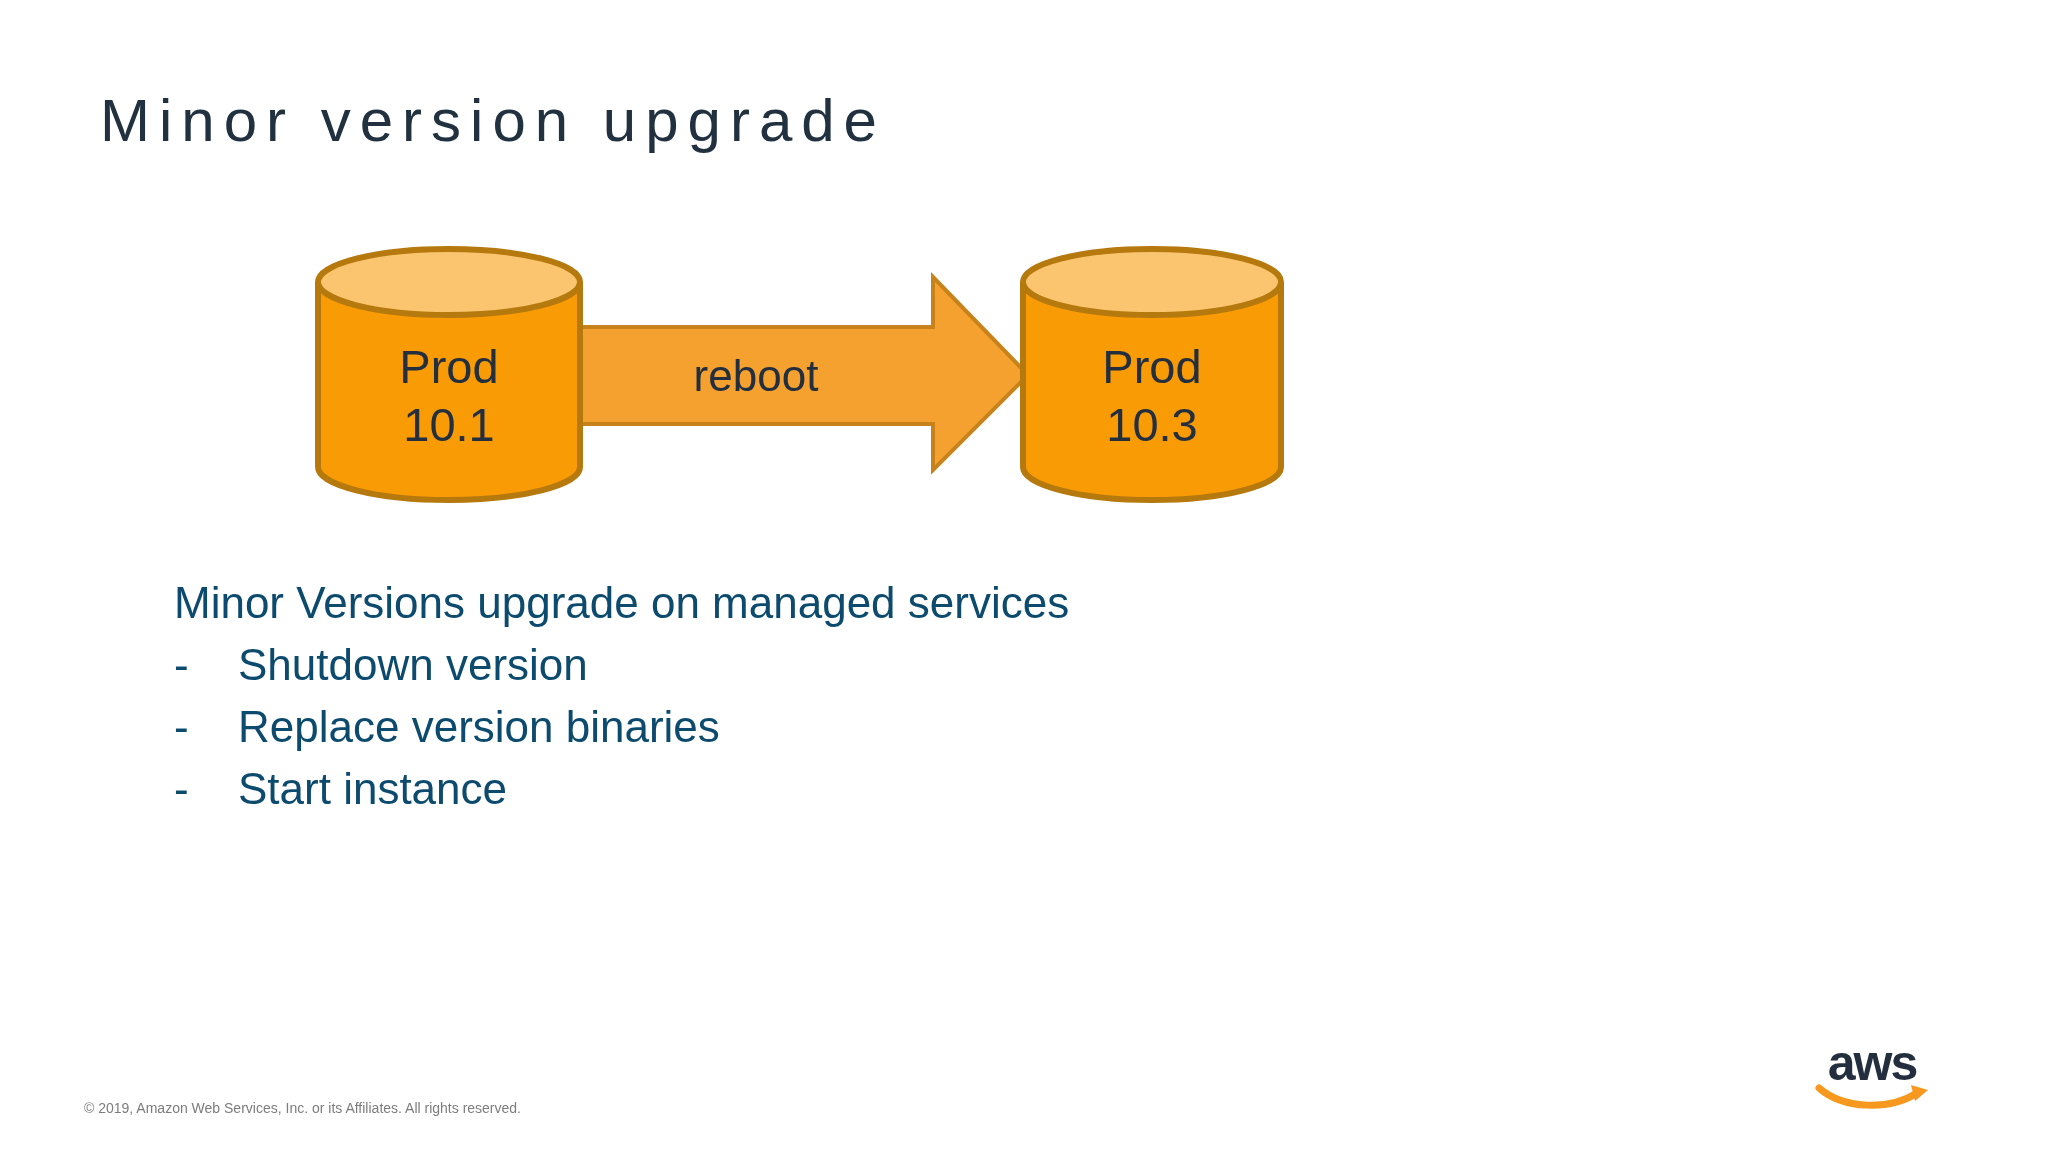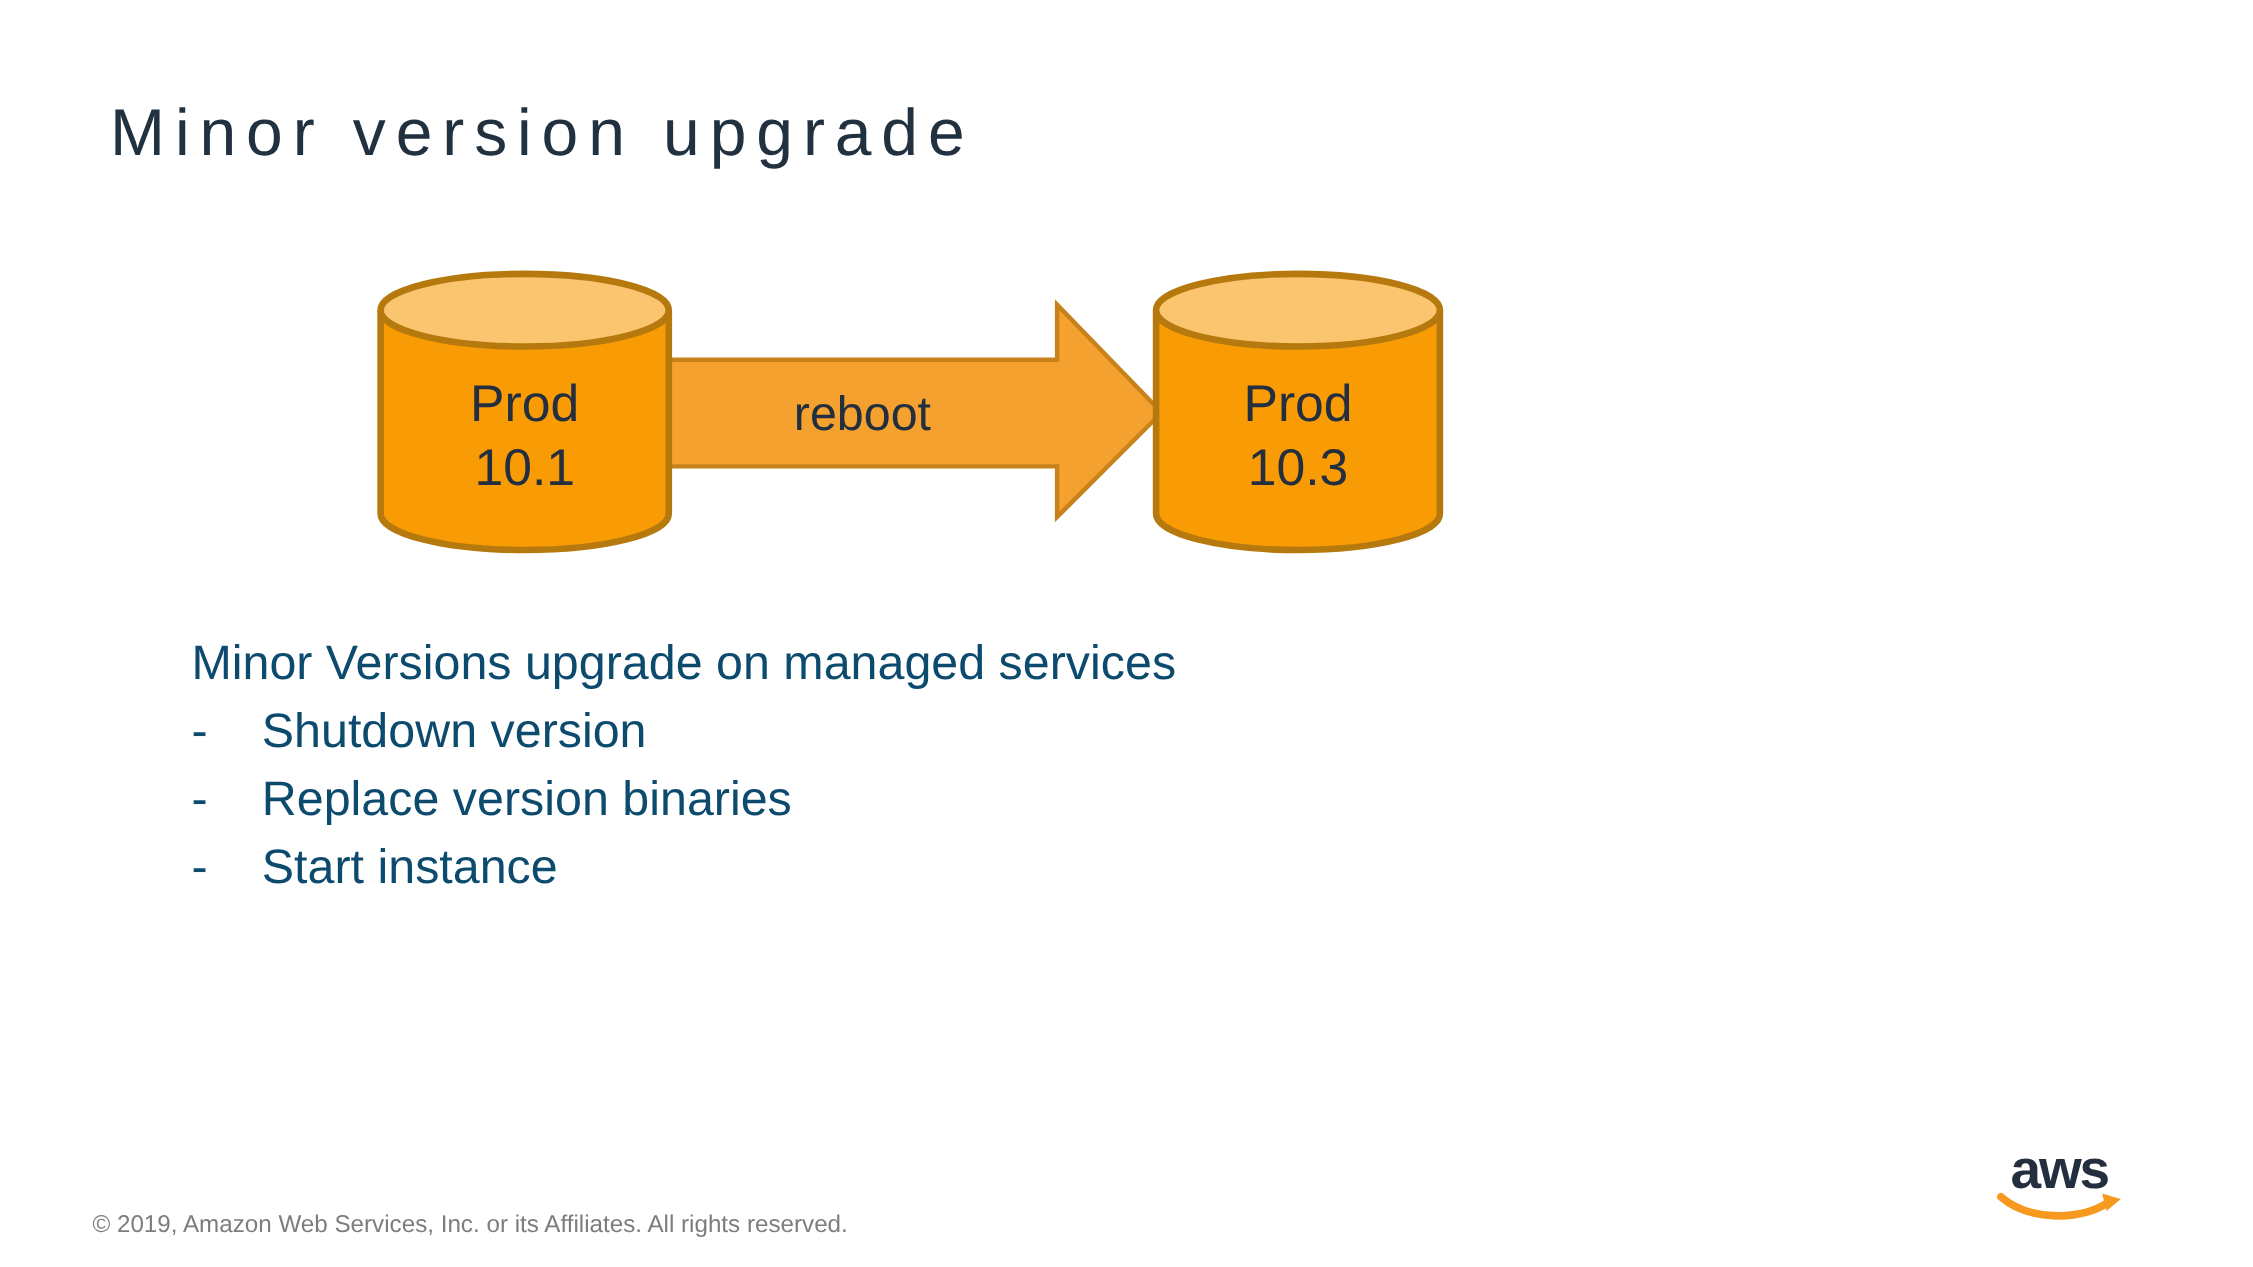--- a/index.html
+++ b/index.html
@@ -7,39 +7,39 @@
     width:2048px;height:1152px;position:relative;overflow:hidden;
     background:#ffffff;
     font-family:"Liberation Sans", sans-serif;
     color:#232F3E;
   }
   .slide-title{
     position:absolute;left:100px;top:86px;
     font-size:60px;font-weight:400;letter-spacing:0.15em;
     color:#213140;white-space:nowrap;
   }
-  .diagram{position:absolute;left:316px;top:240px;width:1050px;height:310px;text-align:right;}
+  .diagram{position:absolute;left:288px;top:240px;width:1050px;height:310px;text-align:right;}
   .diagram svg{display:block;}
   .cyl-label{
     font-family:"Liberation Sans", sans-serif;
     font-size:47px;fill:#232F3E;text-anchor:middle;
   }
   .arrow-label{
     font-family:"Liberation Sans", sans-serif;
     font-size:44px;fill:#232F3E;text-anchor:middle;
   }
   .body-text{
     position:absolute;left:174px;top:572px;
     font-size:44px;line-height:62px;color:#0c4a6e;
   }
   .bullet-row{display:flex;}
   .bullet-marker{width:64px;flex:0 0 64px;}
   .footer{
     position:absolute;left:84px;top:1100px;
-    font-size:22px;color:#7D7D7D;white-space:nowrap;
+    font-size:14px;color:#7D7D7D;white-space:nowrap;
   }
   .aws-logo{
     position:absolute;left:1812px;top:1038px;width:120px;text-align:center;
   }
   .aws-logo-text{
     font-size:50px;font-weight:700;letter-spacing:-2px;
     color:#232F3E;line-height:1.0;
   }
   .aws-smile{margin-top:-4px;}
 </style>

